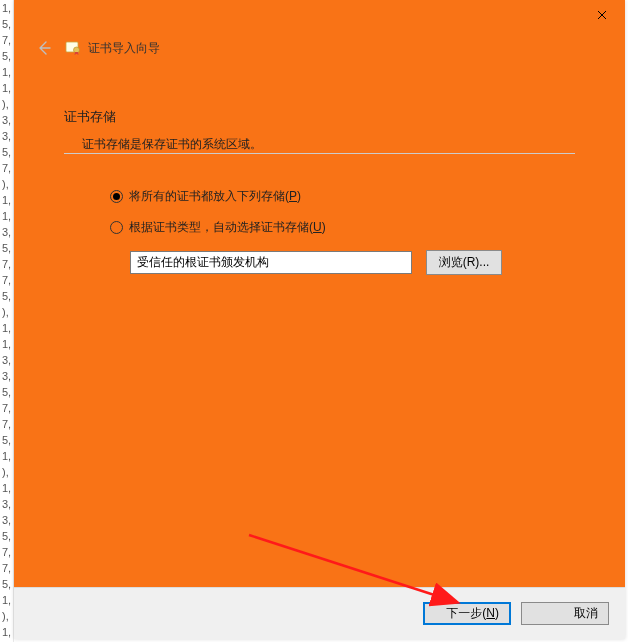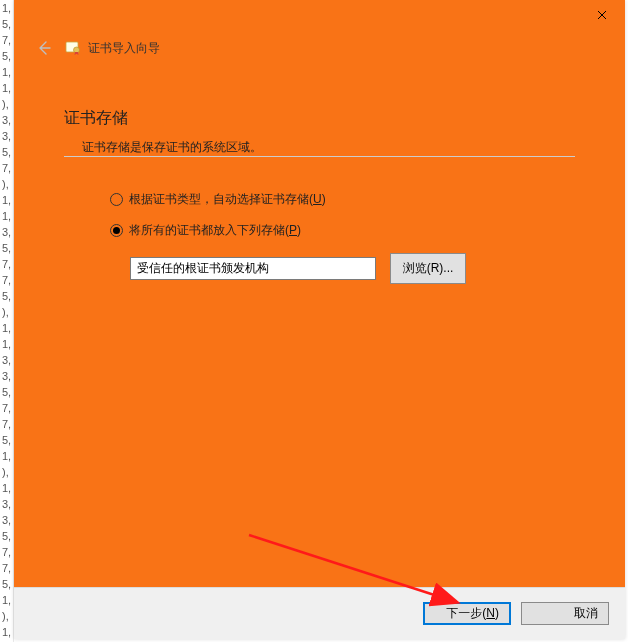--- a/index.html
+++ b/index.html
@@ -69,21 +69,21 @@
     .wizard-title {
       font-size: 12px;
       color: #333;
     }
     .content {
       flex: 1;
       padding: 34px 50px 10px 50px;
       position: relative;
     }
     .section-heading {
-      font-size: 16px;
+      font-size: 13px;
       color: #222;
       margin-bottom: 10px;
     }
     .section-desc {
       font-size: 12px;
       color: #222;
       margin-left: 18px;
       margin-bottom: 0;
     }
     .hr-line {
@@ -131,31 +131,31 @@
       font-size: 12px;
       color: #222;
       margin-bottom: 4px;
     }
     .store-row {
       display: flex;
       align-items: center;
       gap: 14px;
     }
     .store-input {
-      width: 246px;
+      width: 282px;
       height: 23px;
       border: 1px solid #7a7a7a;
       padding: 2px 6px;
       font-size: 12px;
       font-family: inherit;
       background: #fff;
       color: #000;
     }
     .browse-btn {
-      height: 31px;
+      height: 25px;
       min-width: 76px;
       border: 1px solid #8a8a8a;
       background: #e1e1e1;
       font-size: 12px;
       font-family: inherit;
       padding: 0 10px;
       cursor: pointer;
     }
     .footer {
       height: 52px;
@@ -262,28 +262,28 @@
   </div>
 
   <div class="content">
     <div class="section-heading">证书存储</div>
     <div class="section-desc">证书存储是保存证书的系统区域。</div>
     <hr class="hr-line">
 
 
     <div class="radio-block">
       <div class="radio-row">
-        <span class="radio-outer"></span>
-        <span><span>根据证书类型，自动选择证书存储(</span><span class="u">U</span><span>)</span></span>
-      </div>
-      <div class="radio-row">
         <span class="radio-outer">
             <span class="radio-inner"></span>
           </span>
         <span><span>将所有的证书都放入下列存储(</span><span class="u">P</span><span>)</span></span>
+      </div>
+      <div class="radio-row">
+        <span class="radio-outer"></span>
+        <span><span>根据证书类型，自动选择证书存储(</span><span class="u">U</span><span>)</span></span>
       </div>
     </div>
 
     <div class="store-sub">
       <div class="store-row">
         <input class="store-input" type="text" readonly="" value="受信任的根证书颁发机构" style="">
         <button class="browse-btn"><span>浏览(</span><span class="u">R</span><span>)...</span></button>
       </div>
     </div>
   </div>

